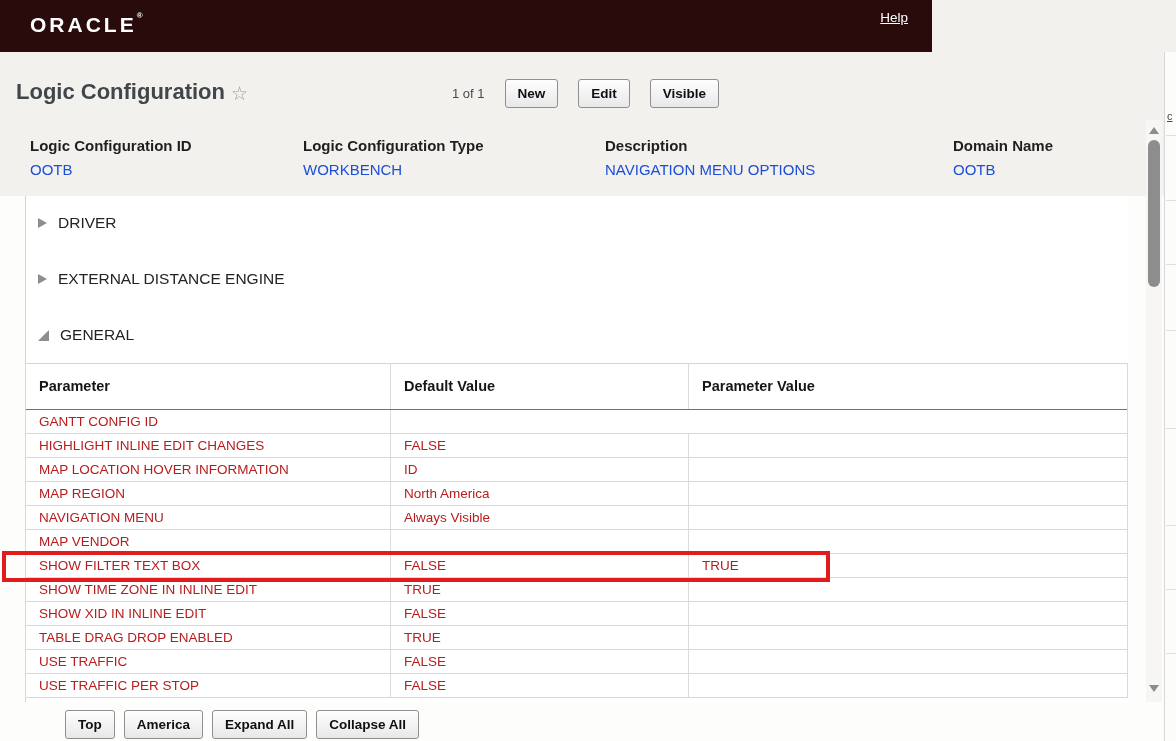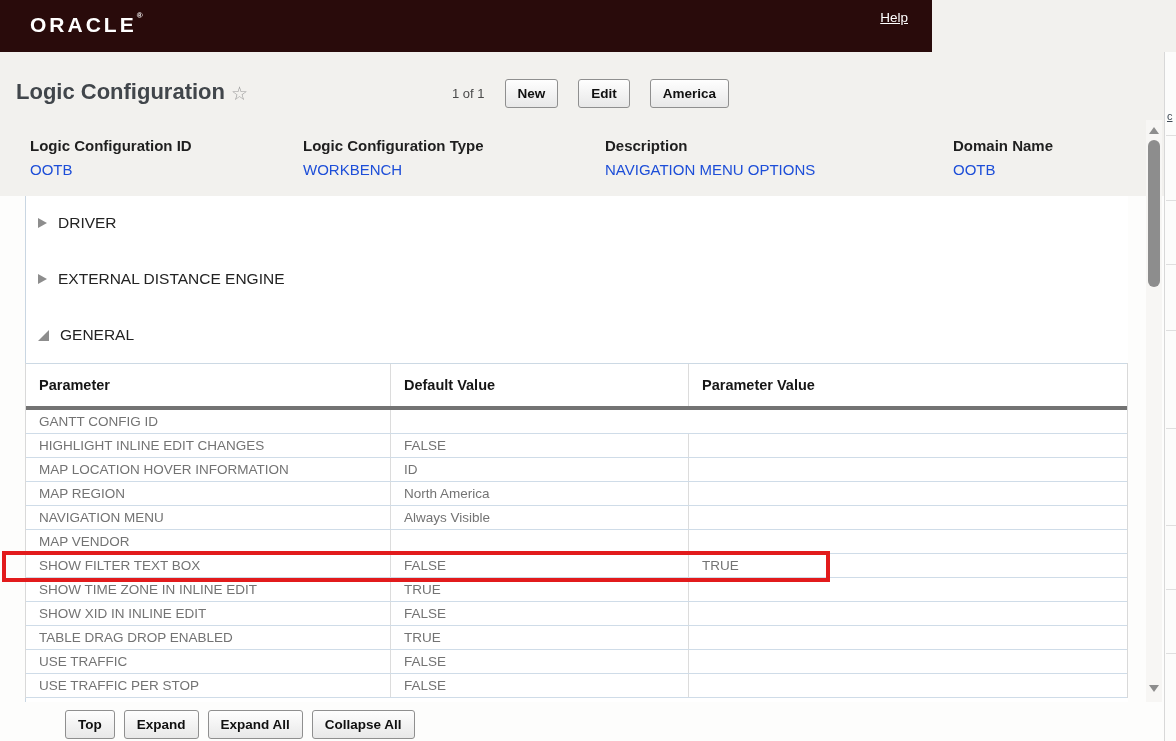--- a/index.html
+++ b/index.html
@@ -77,30 +77,30 @@
     border-top:0; border-bottom:11px solid #8d8d8d; border-left:11px solid transparent;
   }
   .section-label { font-size:15.5px; font-weight:400; color:#232323; }
   
   .tbl {
     position:absolute; left:25px; top:363px; width:1103px;
     background:#fff; border-left:1px solid #d9d9d9; border-right:1px solid #d9d9d9;
   }
   .trow { display:grid; grid-template-columns:365px 298px 440px; }
   .thead {
-    height:47px; border-top:1px solid #ccd9e4; border-bottom:4px solid #737373;
+    height:47px; border-top:1px solid #ccd9e4; border-bottom:1px solid #737373;
   }
   .thead .cell {
     font-size:14.5px; font-weight:700; color:#161616;
     display:flex; align-items:center;
   }
   .tbody .trow { height:24px; border-bottom:1px solid #cfdce8; cursor:default; }
   .cell {
     padding-left:13px; overflow:hidden; white-space:nowrap;
-    font-size:13.5px; color:#737373; line-height:23px;
+    font-size:13.5px; color:#b91c1c; line-height:23px;
   }
   .cell.c1, .cell.c2 { border-right:1px solid #dcdcdc; }
   .cell.link { color:#3a72b0; text-decoration:underline; cursor:pointer; }
   
   .annotation-box {
     position:absolute; left:2px; top:551px; width:828px; height:31px;
     border:4px solid #e21b1c; pointer-events:none;
   }
   
   .footer-controls {
@@ -148,21 +148,21 @@
 <h1 class="page-title">Logic Configuration</h1>
 <span class="fav-star">☆</span>
 <div class="record-controls">
   <span class="record-count">1 of 1</span>
   <span style="display:flex;gap:20px;">
 
       <button class="btn">New</button>
 
       <button class="btn">Edit</button>
 
-      <button class="btn">America</button>
+      <button class="btn">Visible</button>
     </span>
 </div>
 
 <div class="field f0">
   <div class="flabel">Logic Configuration ID</div>
   <div class="fvalue">OOTB</div>
 </div>
 <div class="field f1">
   <div class="flabel">Logic Configuration Type</div>
   <div class="fvalue">WORKBENCH</div>
@@ -277,21 +277,21 @@
       </div>
     </div>
 </div>
 
 <div class="annotation-box"></div>
 
 <div class="footer-controls">
 
     <button class="btn">Top</button>
 
-    <button class="btn">Expand</button>
+    <button class="btn">America</button>
 
     <button class="btn">Expand All</button>
 
     <button class="btn">Collapse All</button>
   </div>
 
 <div class="vscroll">
   <div class="sb-arrow-up"></div>
   <div class="sb-thumb"></div>
   <div class="sb-arrow-down"></div>

